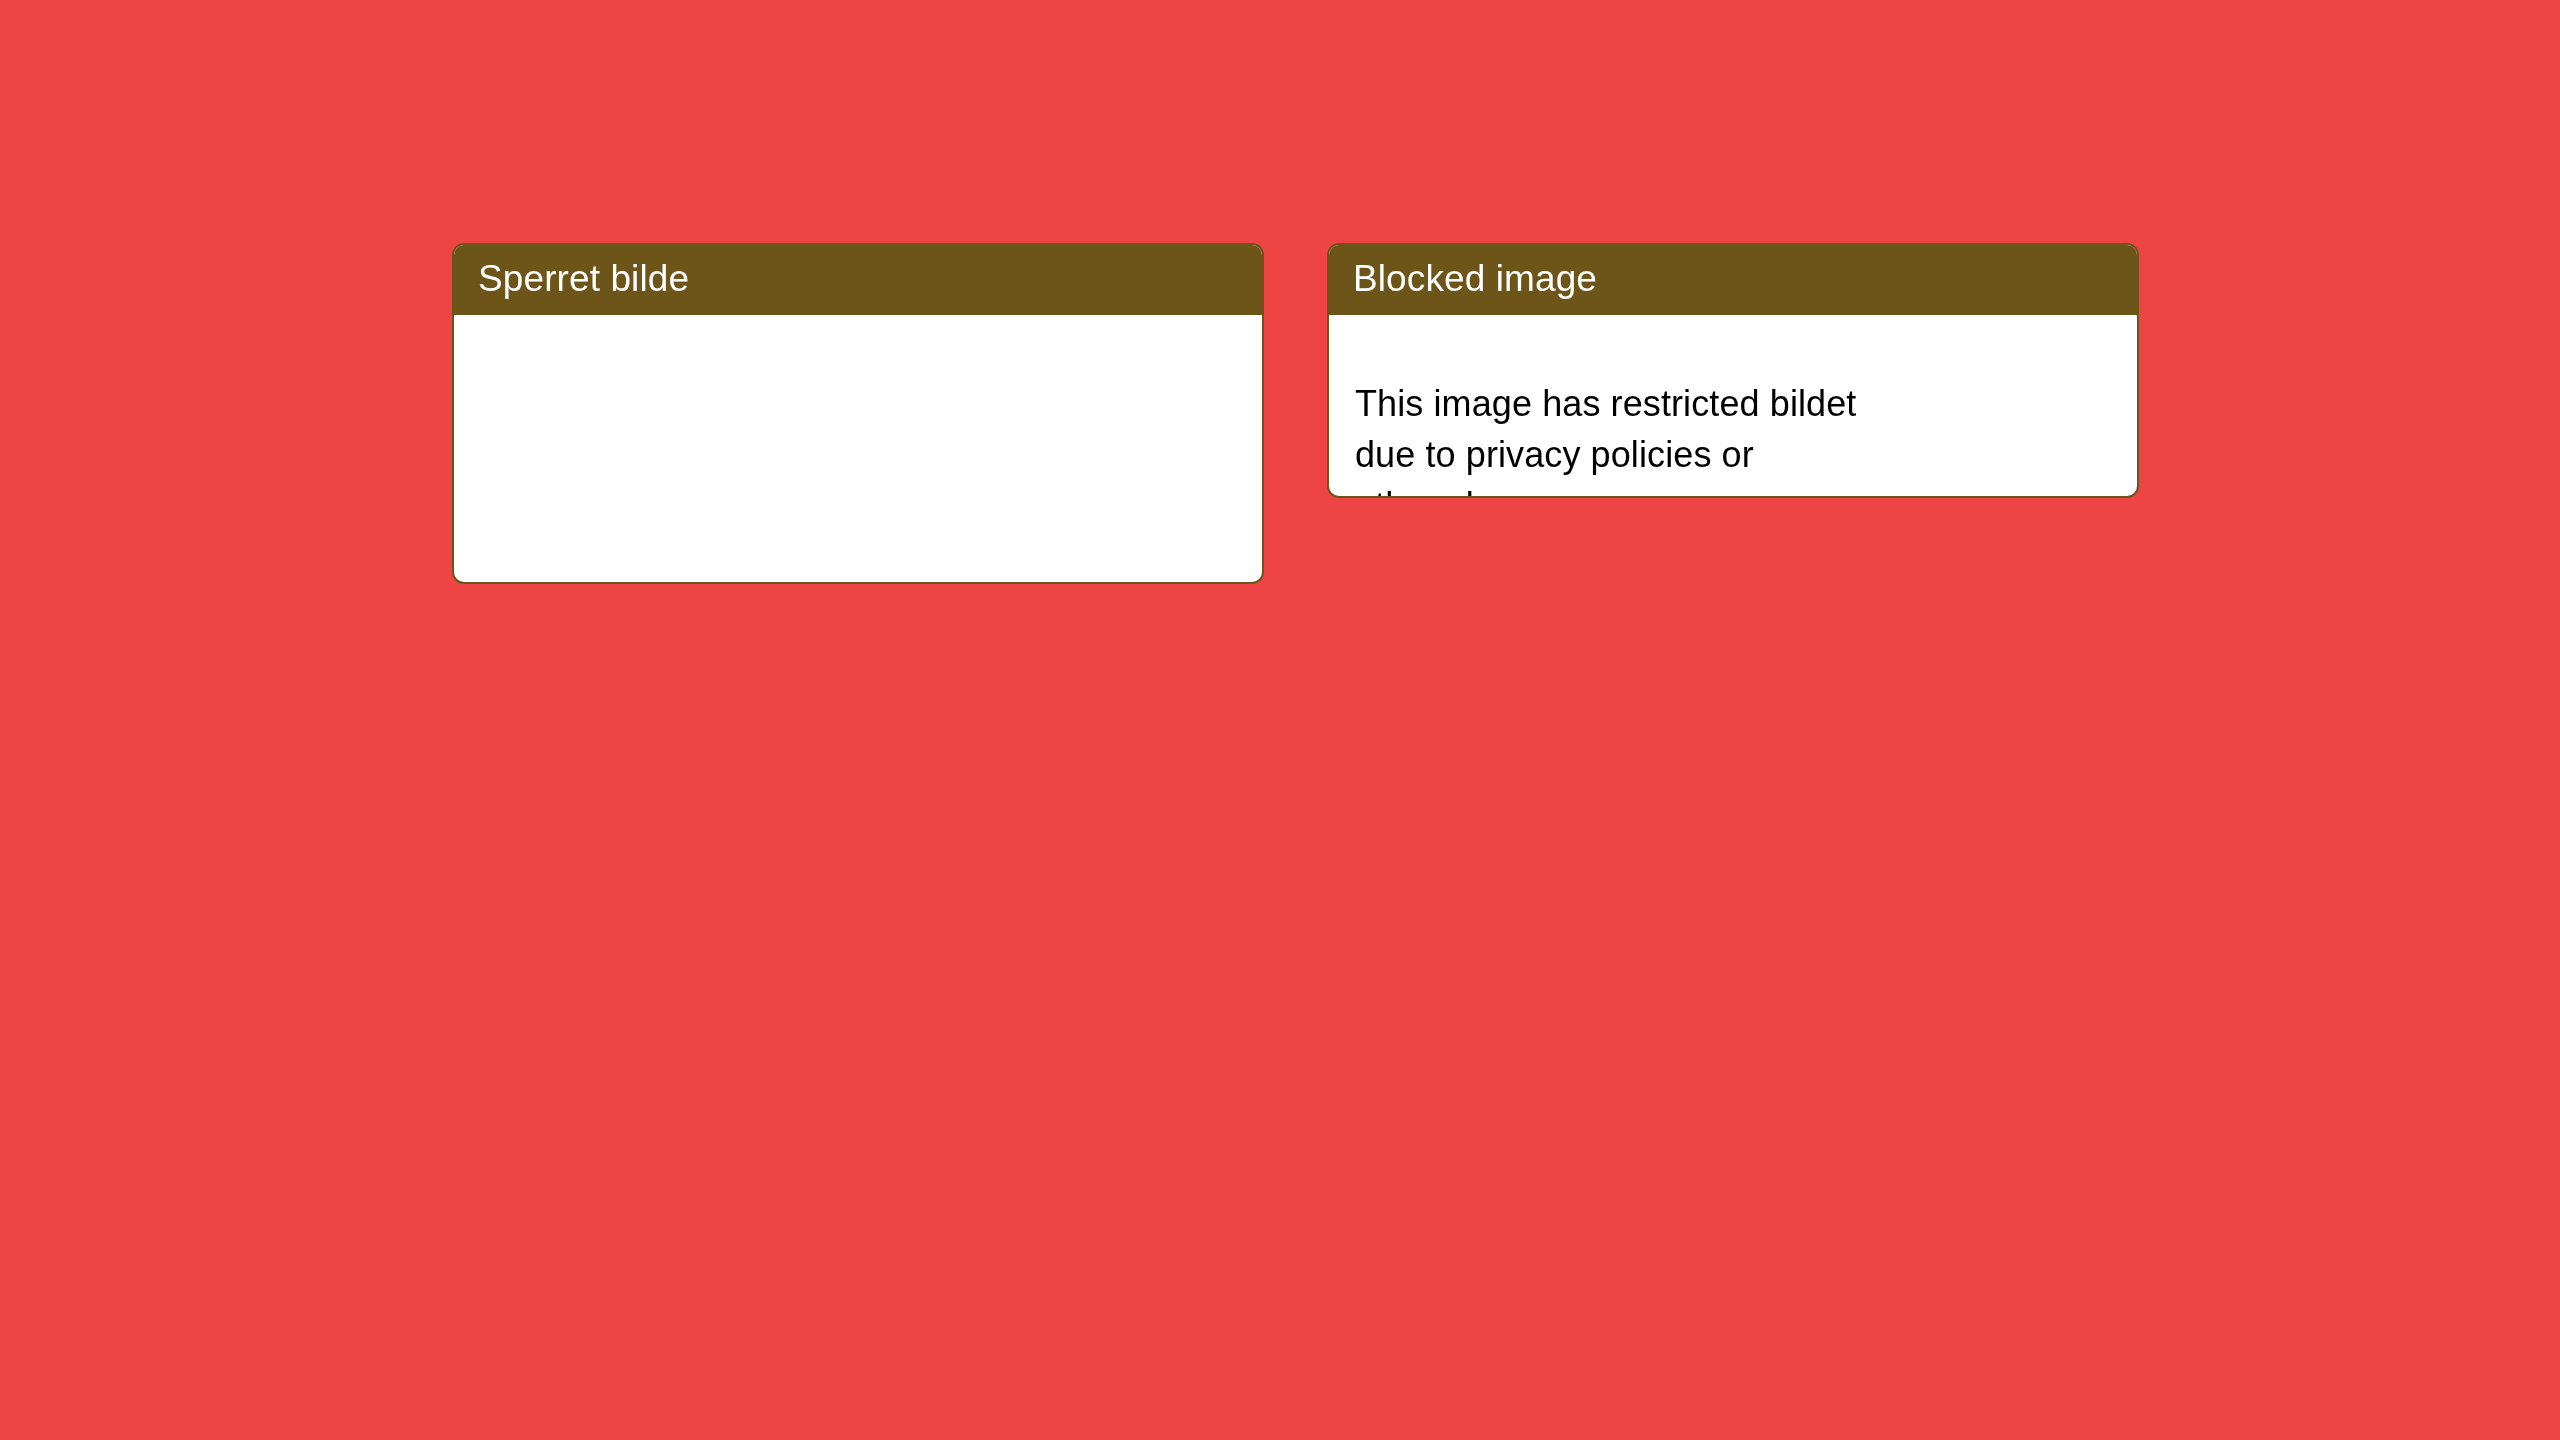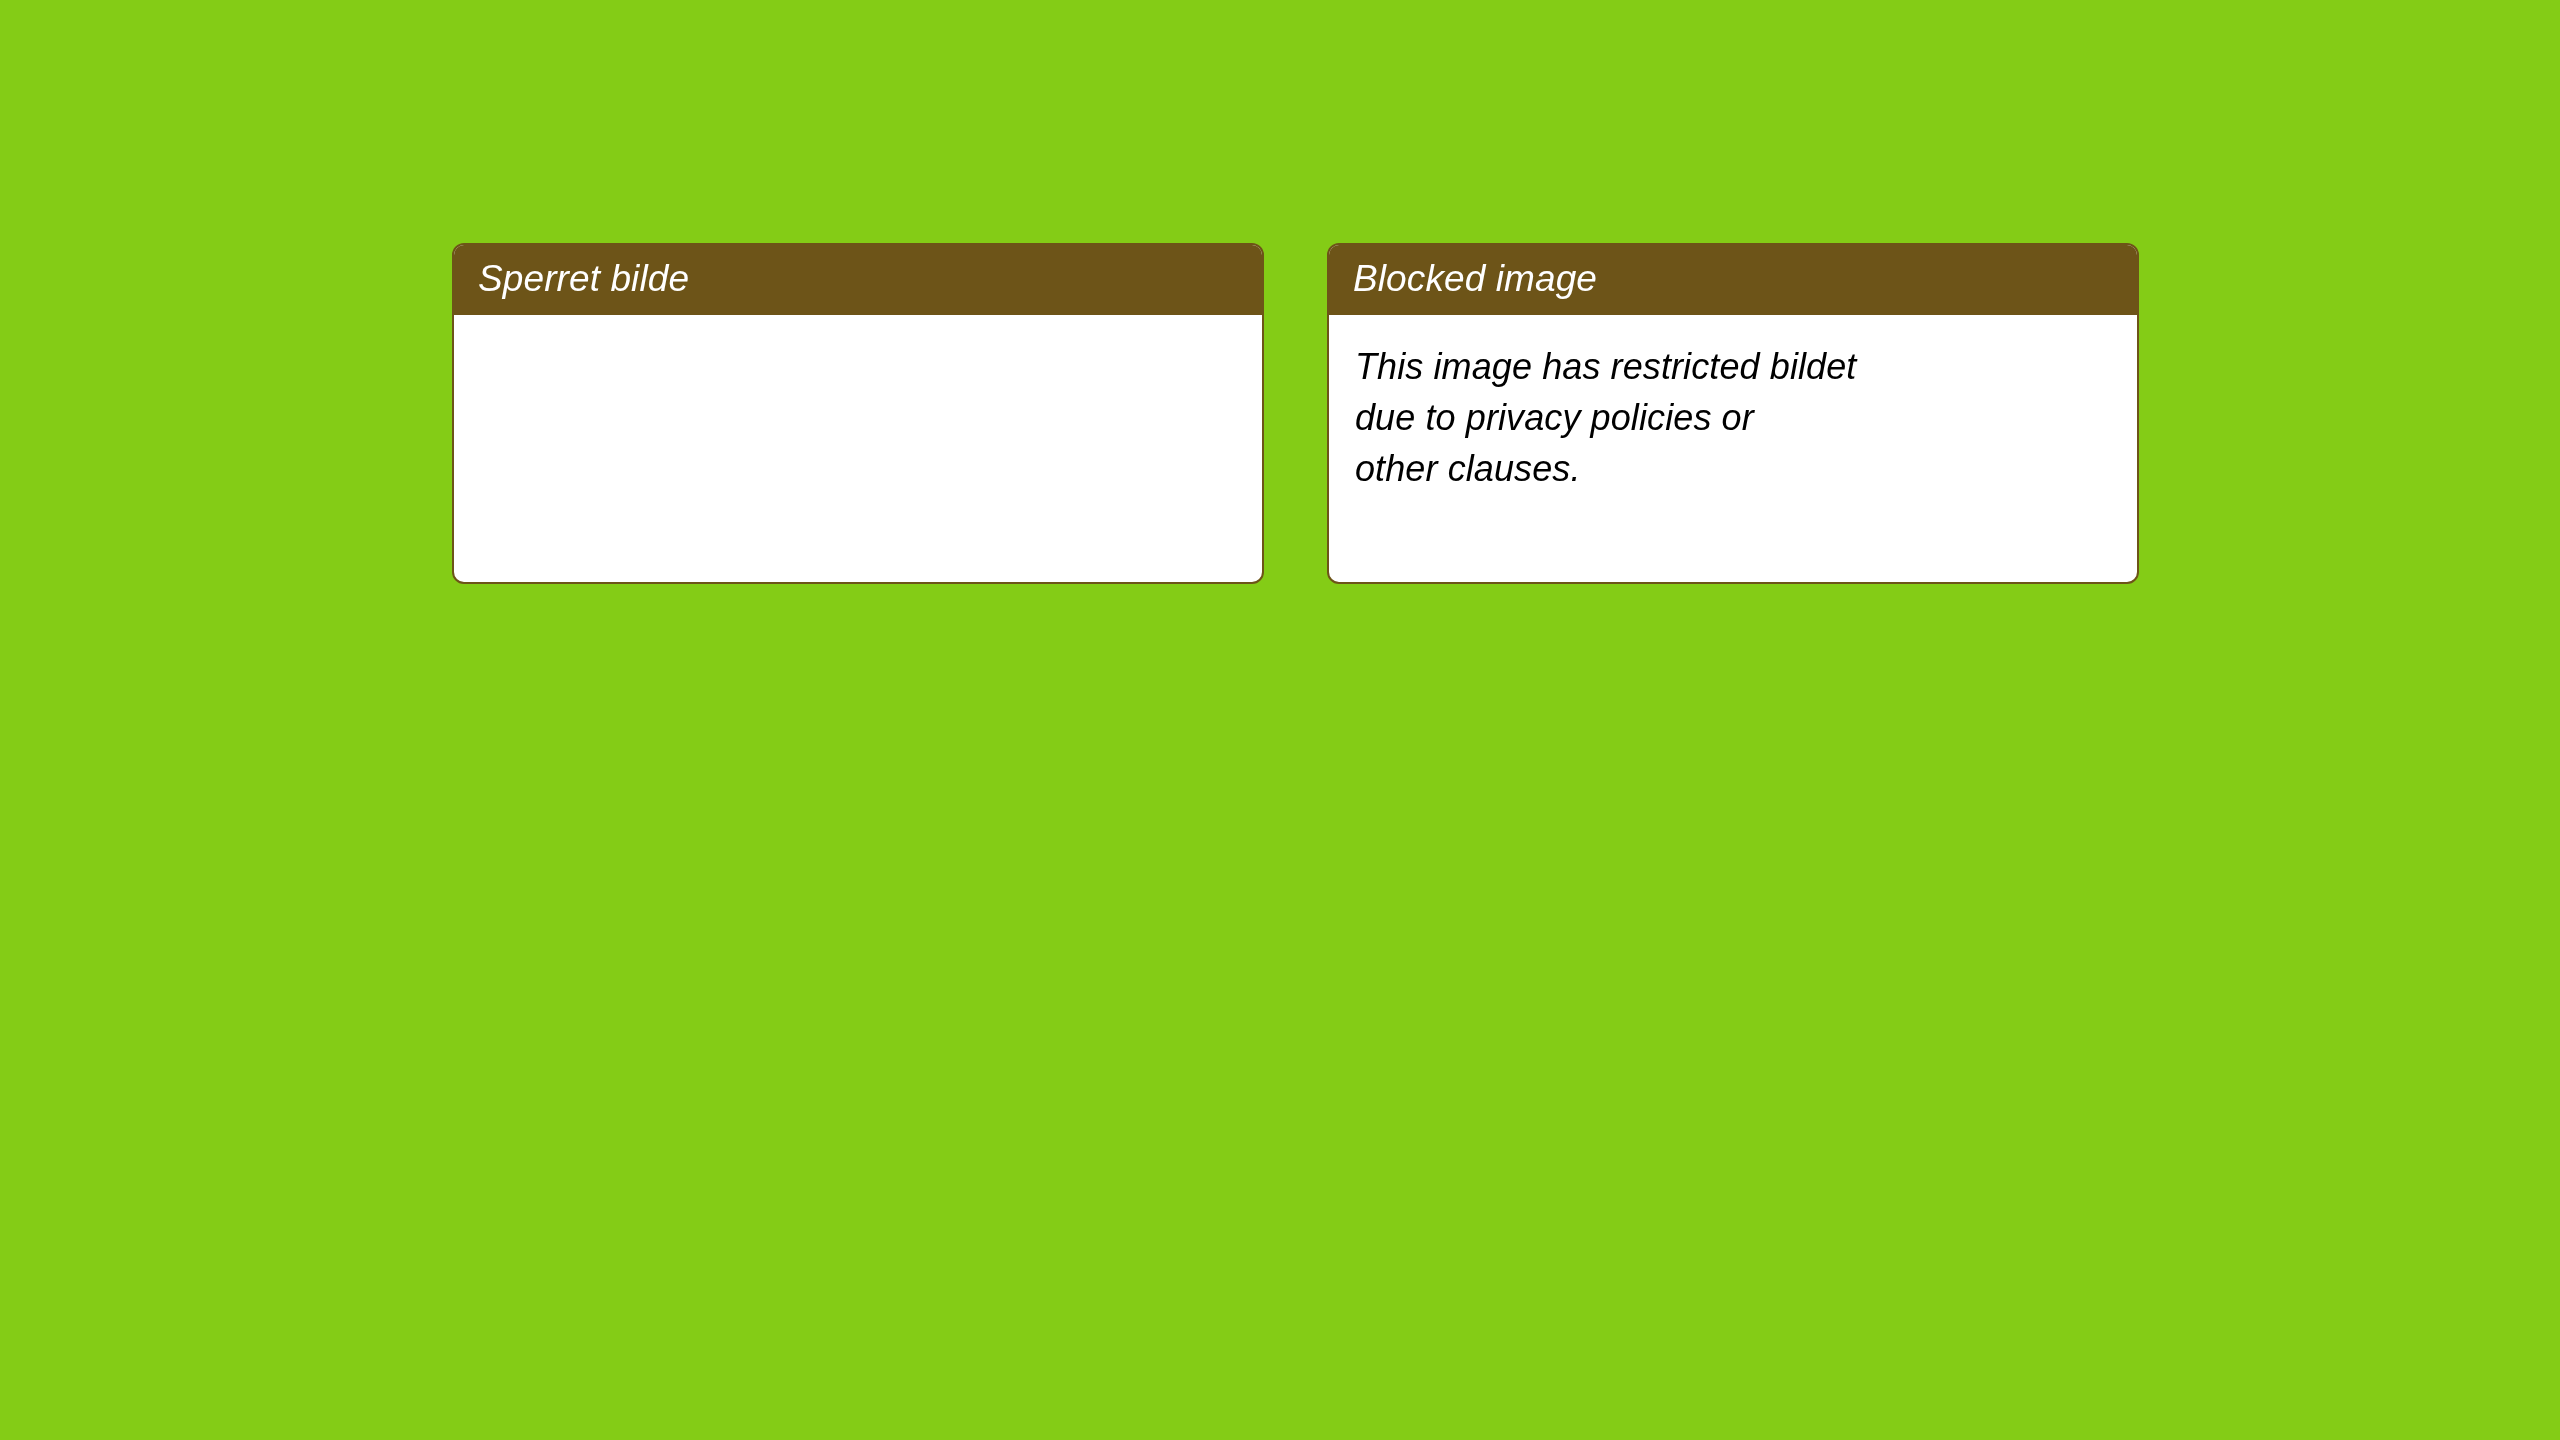--- a/index.html
+++ b/index.html
@@ -11,22 +11,21 @@
     overflow: hidden;
   }
   body {
     font-family: "Liberation Sans", sans-serif;
     -webkit-font-smoothing: antialiased;
   }
   .page {
     position: relative;
     width: 2560px;
     height: 1440px;
-    background: #84cc16;
-    font-style: italic;
+    background: #ef4444;
   }
   .notice-row {
     position: absolute;
     left: 452px;
     top: 243px;
     display: flex;
     flex-direction: row;
     align-items: flex-start;
     gap: 63px;
   }
@@ -38,21 +37,22 @@
     overflow: hidden;
     display: flex;
     flex-direction: column;
   }
   .notice-card.card-no {
     width: 812px;
     height: 341px;
   }
   .notice-card.card-en {
     width: 812px;
-    height: 341px;
+    height: 255px;
+    gap: 37px;
   }
   .notice-header {
     background: #6d5418;
     color: #ffffff;
     font-size: 37px;
     line-height: 1.15;
     padding: 13px 24px 14px 24px;
     box-sizing: border-box;
     letter-spacing: 0.1px;
     white-space: nowrap;

